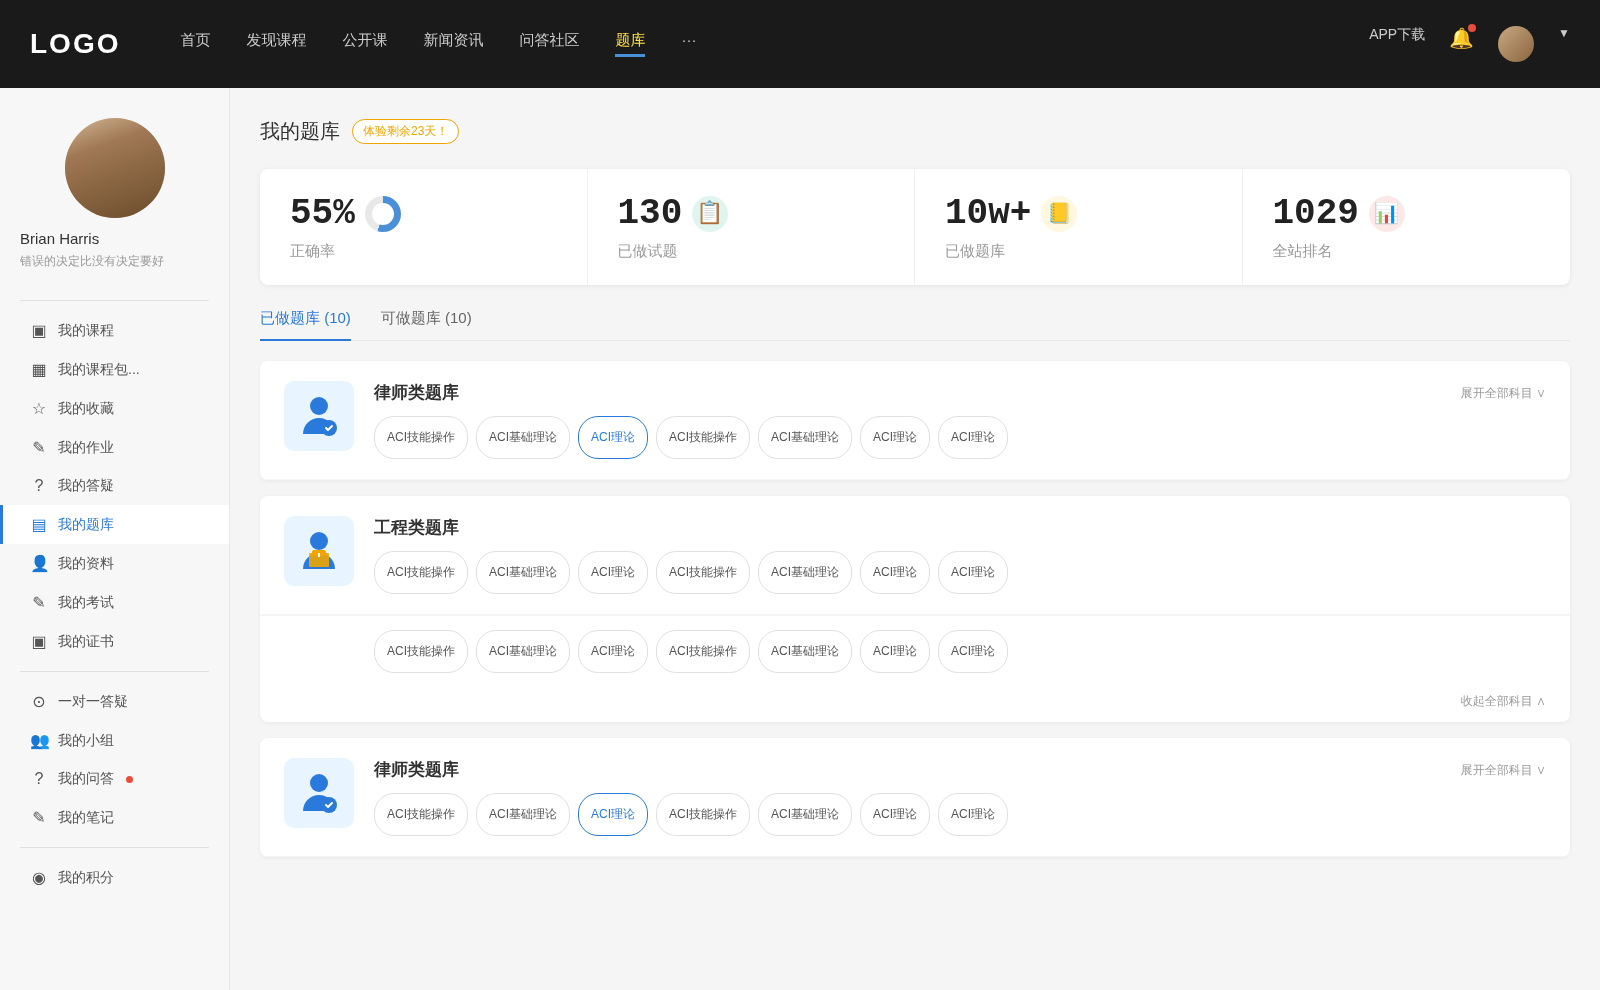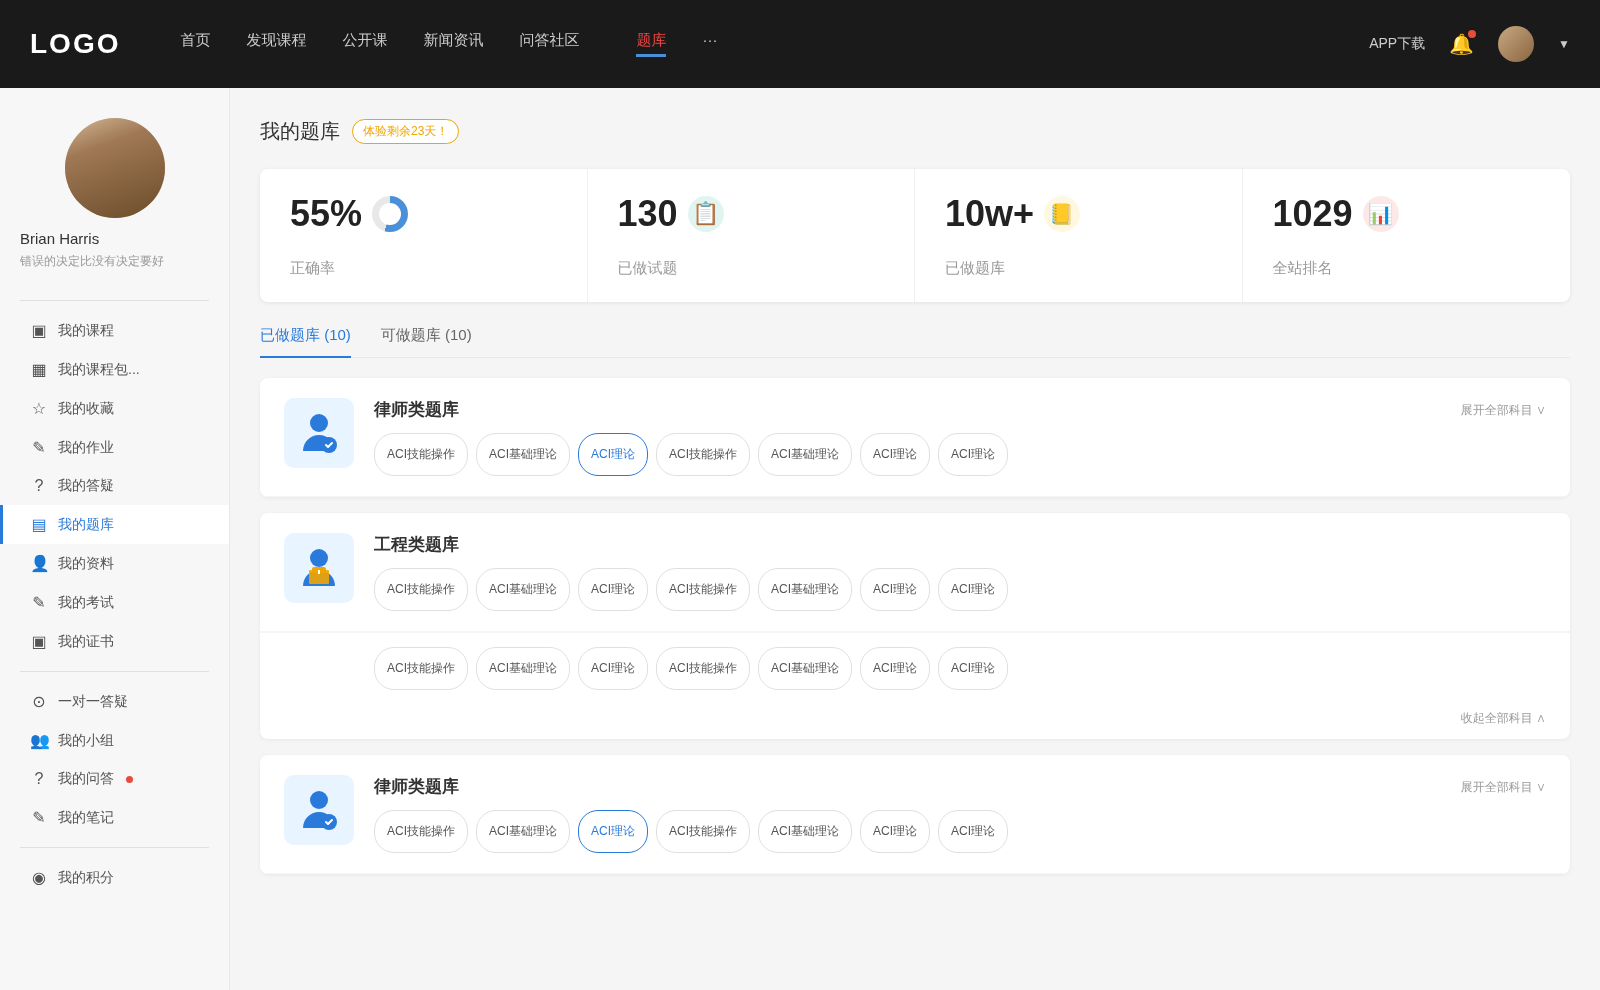--- a/index.html
+++ b/index.html
@@ -25,28 +25,27 @@
       display: flex;
       gap: 36px;
       flex: 1;
     }
     .navbar-nav a {
       color: #ccc;
       text-decoration: none;
       font-size: 15px;
     }
     .navbar-nav a.active {
-      color: #ef4444;
+      color: #fde047;
       border-bottom: 3px solid #4a90d9;
       padding-bottom: 4px;
-      margin-left: 21px;
     }
     .navbar-right {
       display: flex;
-      align-items: center;
+      align-items: flex-start;
       gap: 24px;
     }
     .navbar-app-dl {
       color: #ccc;
       font-size: 14px;
     }
     .navbar-bell {
       color: #ccc;
       font-size: 20px;
       position: relative;
@@ -189,21 +188,22 @@
       border-radius: 8px;
       margin-bottom: 24px;
       overflow: hidden;
       box-shadow: 0 1px 4px rgba(0,0,0,0.08);
     }
     .stat-card {
       padding: 24px 30px;
       border-right: 1px solid #f0f0f0;
       display: flex;
       flex-direction: column;
-      gap: 24px;
+      gap: 8px;
+      font-family: Liberation Mono, monospace;
     }
     .stat-card:last-child { border-right: none; }
     .stat-top {
       display: flex;
       align-items: center;
       gap: 10px;
     }
     .stat-value {
       font-size: 36px;
       font-weight: 600;

